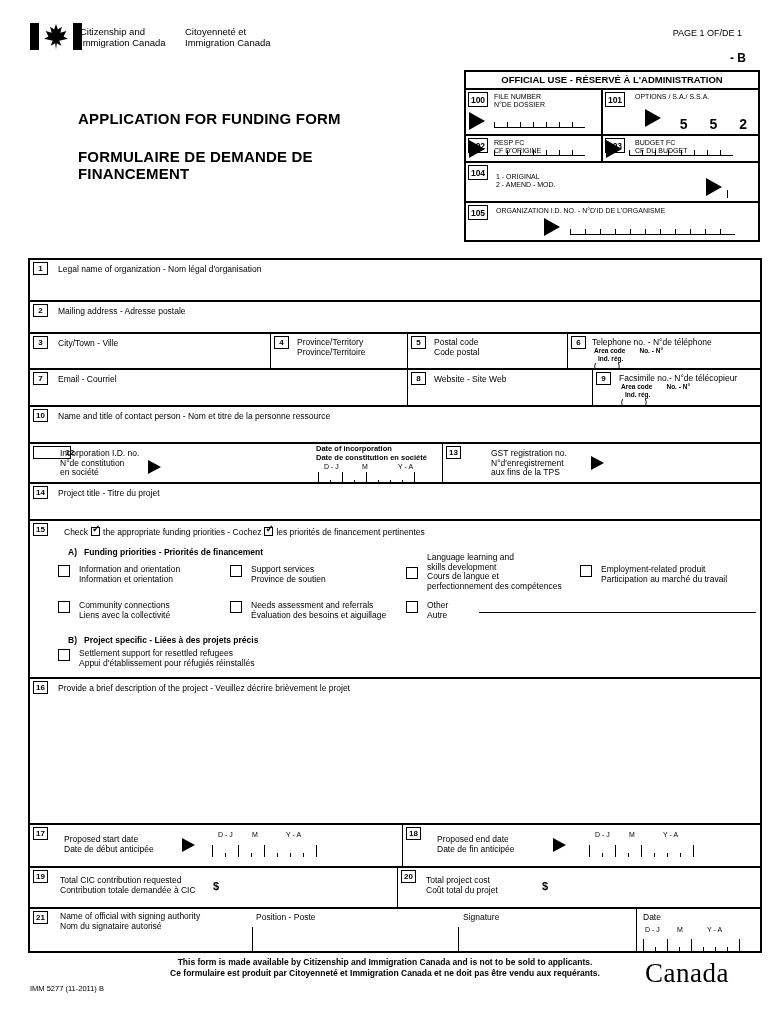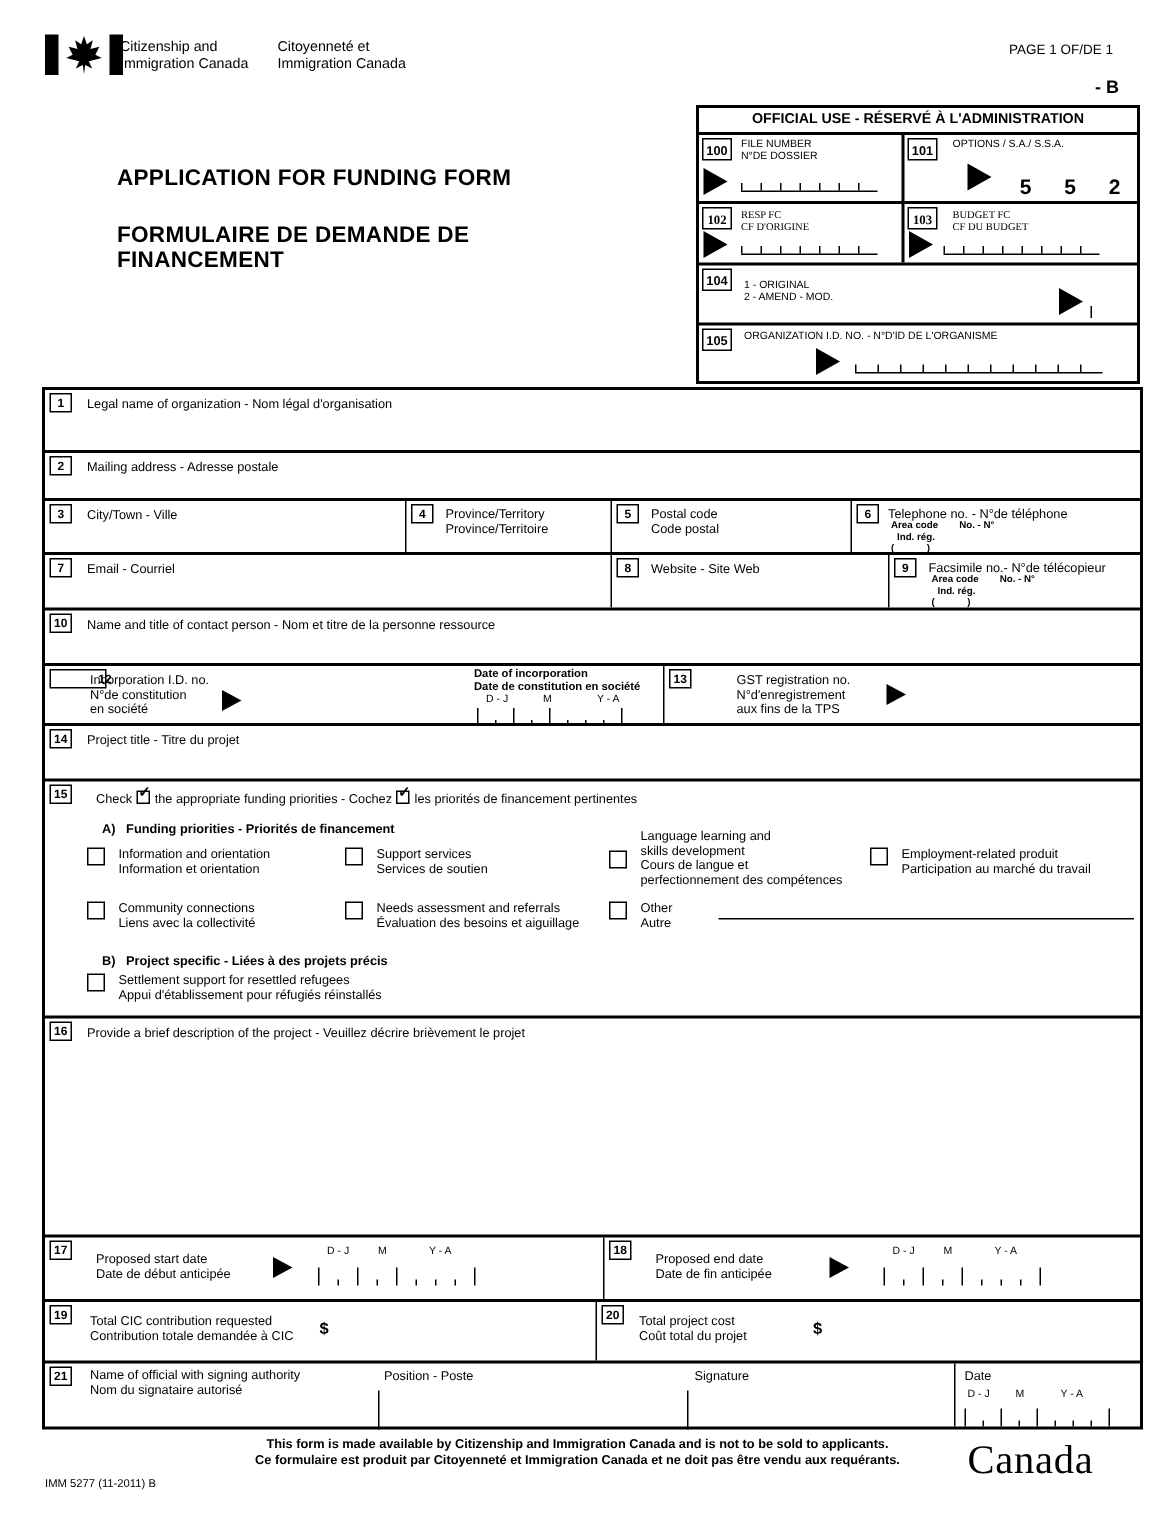--- a/index.html
+++ b/index.html
@@ -128,21 +128,21 @@
         </div>
       </div>
       <div class="ou-cell bl" style="flex:1;">
         <span class="abs numbox big" style="left:2px; top:2px;">101</span>
         <div class="abs ou-lbl" style="left:32px; top:3px;">OPTIONS / S.A./ S.S.A.</div>
         <div class="abs arr big" style="left:42px; bottom:7px;"></div>
         <div class="abs ou-val" style="right:2px; bottom:2px;">5 5 2</div>
       </div>
     </div>
 
-    <div class="ou-row" style="height:41px;font-family:Liberation Serif, serif;">
+    <div class="ou-row" style="height:27px;">
       <div class="ou-cell" style="width:135px;">
         <span class="abs numbox big" style="left:2px; top:2px;">102</span>
         <div class="abs ou-lbl" style="left:28px; top:3px;">
           <div>RESP FC</div>
             <div>CF D'ORIGINE</div>
         </div>
         <div class="abs arr big" style="left:3px; bottom:3px;"></div>
         <div class="abs comb" style="left:28px; bottom:5px;">
           <i></i>
             <i></i>
@@ -338,21 +338,21 @@
         <span class="chk"></span>
         <div class="lbl2">
             <div>Information and orientation</div>
             <div>Information et orientation</div>
           </div>
       </div>
       <div class="chk-item" style="left:200px; top:44px;">
         <span class="chk"></span>
         <div class="lbl2">
             <div>Support services</div>
-            <div>Services de soutien</div>
+            <div>Province de soutien</div>
           </div>
       </div>
       <div class="chk-item" style="left:376px; top:32px;">
         <span class="chk" style="margin-top:14px;"></span>
         <div class="lbl2">
           <div>Language learning and</div>
             <div>skills development</div>
           <div>Cours de langue et</div>
             <div>perfectionnement des compétences</div>
         </div>

